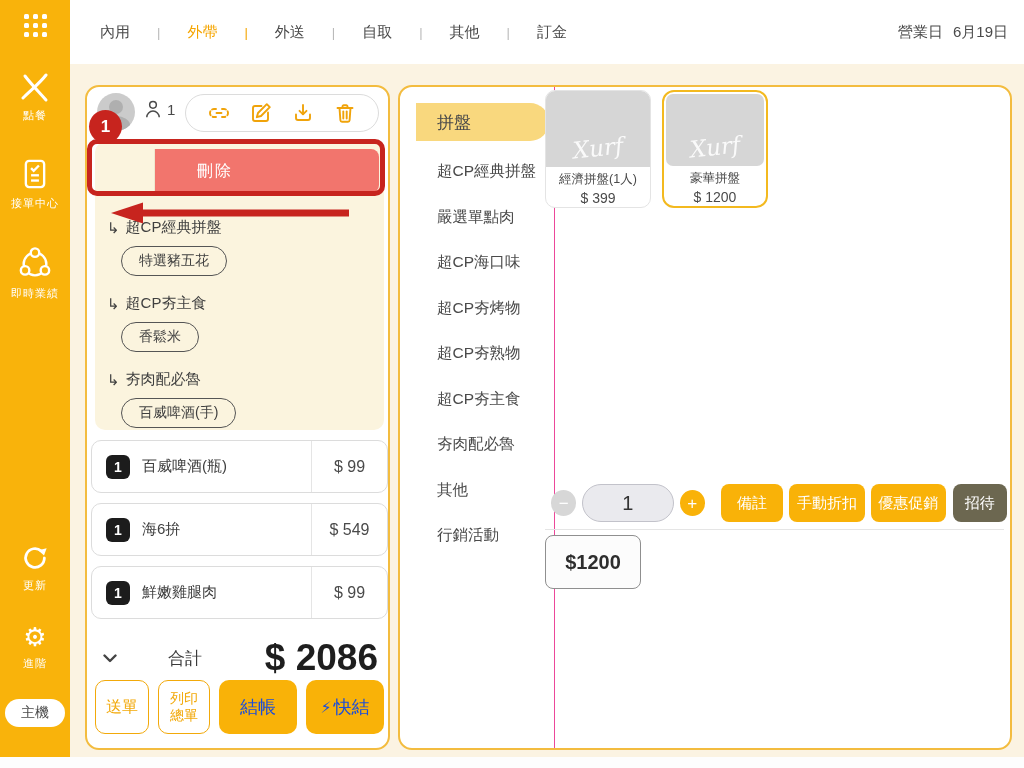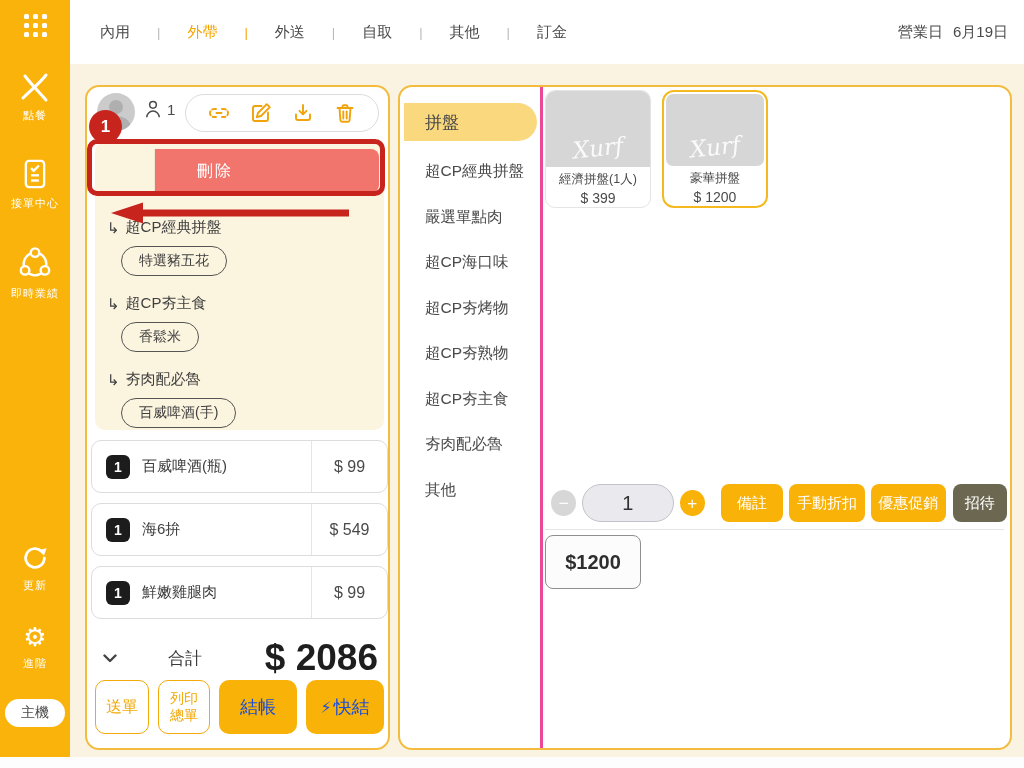--- a/index.html
+++ b/index.html
@@ -80,21 +80,21 @@
                  font-size:16px; font-family:inherit; }
   .btn-send { width:54px; }
   .btn-print { width:52px; font-size:14px; line-height:1.25; }
   .btn-fill { background:#F9B208; border:none; color:#1d4ed8; border-radius:10px; cursor:pointer; font-size:18px;
               font-family:inherit; flex:1; display:flex; align-items:center; justify-content:center; gap:2px; }
   .bolt { font-size:16px; }
 
   
   .right-panel { position:absolute; left:398px; top:85px; width:614px; height:665px; background:#fff;
                  border:2px solid #F3BC3F; border-radius:14px; }
-  .cat-col { position:absolute; left:4px; top:0; bottom:0; width:139px; border-right:3px solid #ec4899; }
+  .cat-col { position:absolute; left:16px; top:0; bottom:0; width:139px; border-right:1px solid #ec4899; }
   .cat-selected { position:absolute; left:0; top:16px; width:133px; height:38px; background:#F9D87E;
                   border-radius:0 19px 19px 0; display:flex; align-items:center; padding-left:21px;
                   font-size:17px; color:#4A4A4A; cursor:pointer; }
   .cat-list { position:absolute; left:0; top:62px; width:100%; }
   .cat-item { height:45.5px; display:flex; align-items:center; padding-left:21px; font-size:15.5px; color:#4A4A4A; cursor:pointer; }
 
   .prod-card { position:absolute; top:3px; background:#fff; cursor:pointer; }
   .pc-1 { left:145px; width:106px; height:118px; border:1px solid #E4E4E4; border-radius:10px; overflow:hidden; }
   .pc-2 { left:262px; width:106px; height:118px; border:2.5px solid #F3B91F; border-radius:12px; padding:2px; }
   .card-img { background:#D6D6D6; display:flex; align-items:flex-end; justify-content:center; }
@@ -356,20 +356,21 @@
       <div class="cat-selected">拼盤</div>
       <div class="cat-list">
         <div class="cat-item">超CP經典拼盤</div>
         <div class="cat-item">嚴選單點肉</div>
         <div class="cat-item">超CP海口味</div>
         <div class="cat-item">超CP夯烤物</div>
         <div class="cat-item">超CP夯熟物</div>
         <div class="cat-item">超CP夯主食</div>
         <div class="cat-item">夯肉配必魯</div>
         <div class="cat-item">其他</div>
+        <div class="cat-item">行銷活動</div>
       </div>
     </div>
 
     <div class="prod-card pc-1">
       <div class="card-img">
         <span class="watermark">Xurf</span>
       </div>
       <div class="card-label">
         <div class="card-name">經濟拼盤(1人)</div>
         <div class="card-price">$ 399</div>

